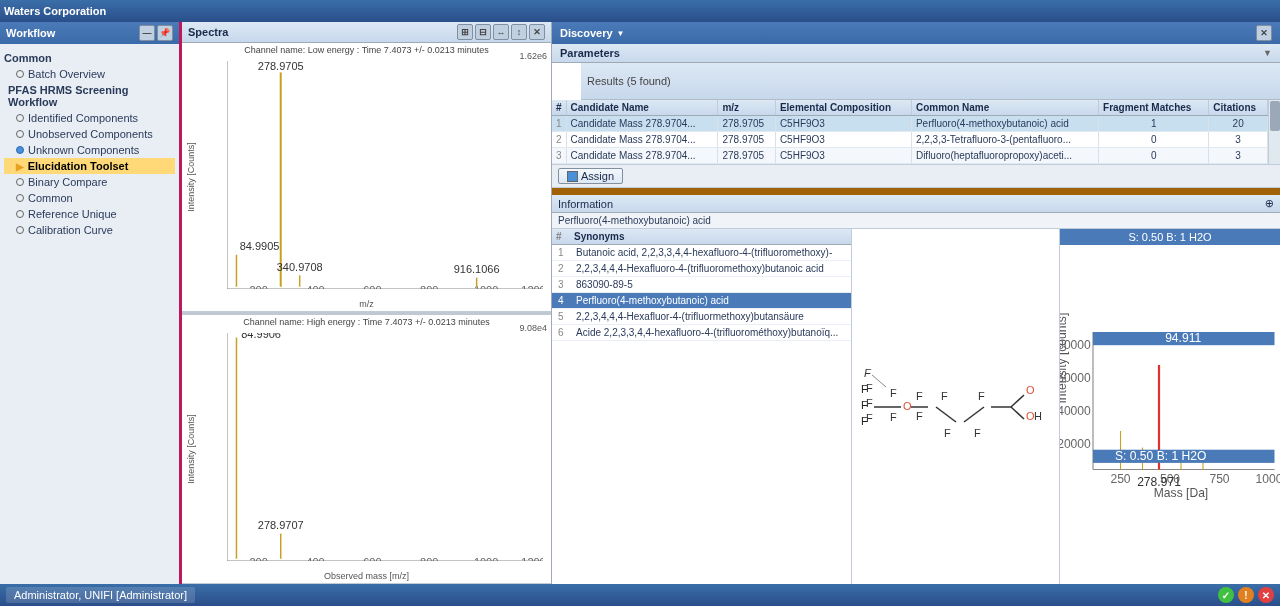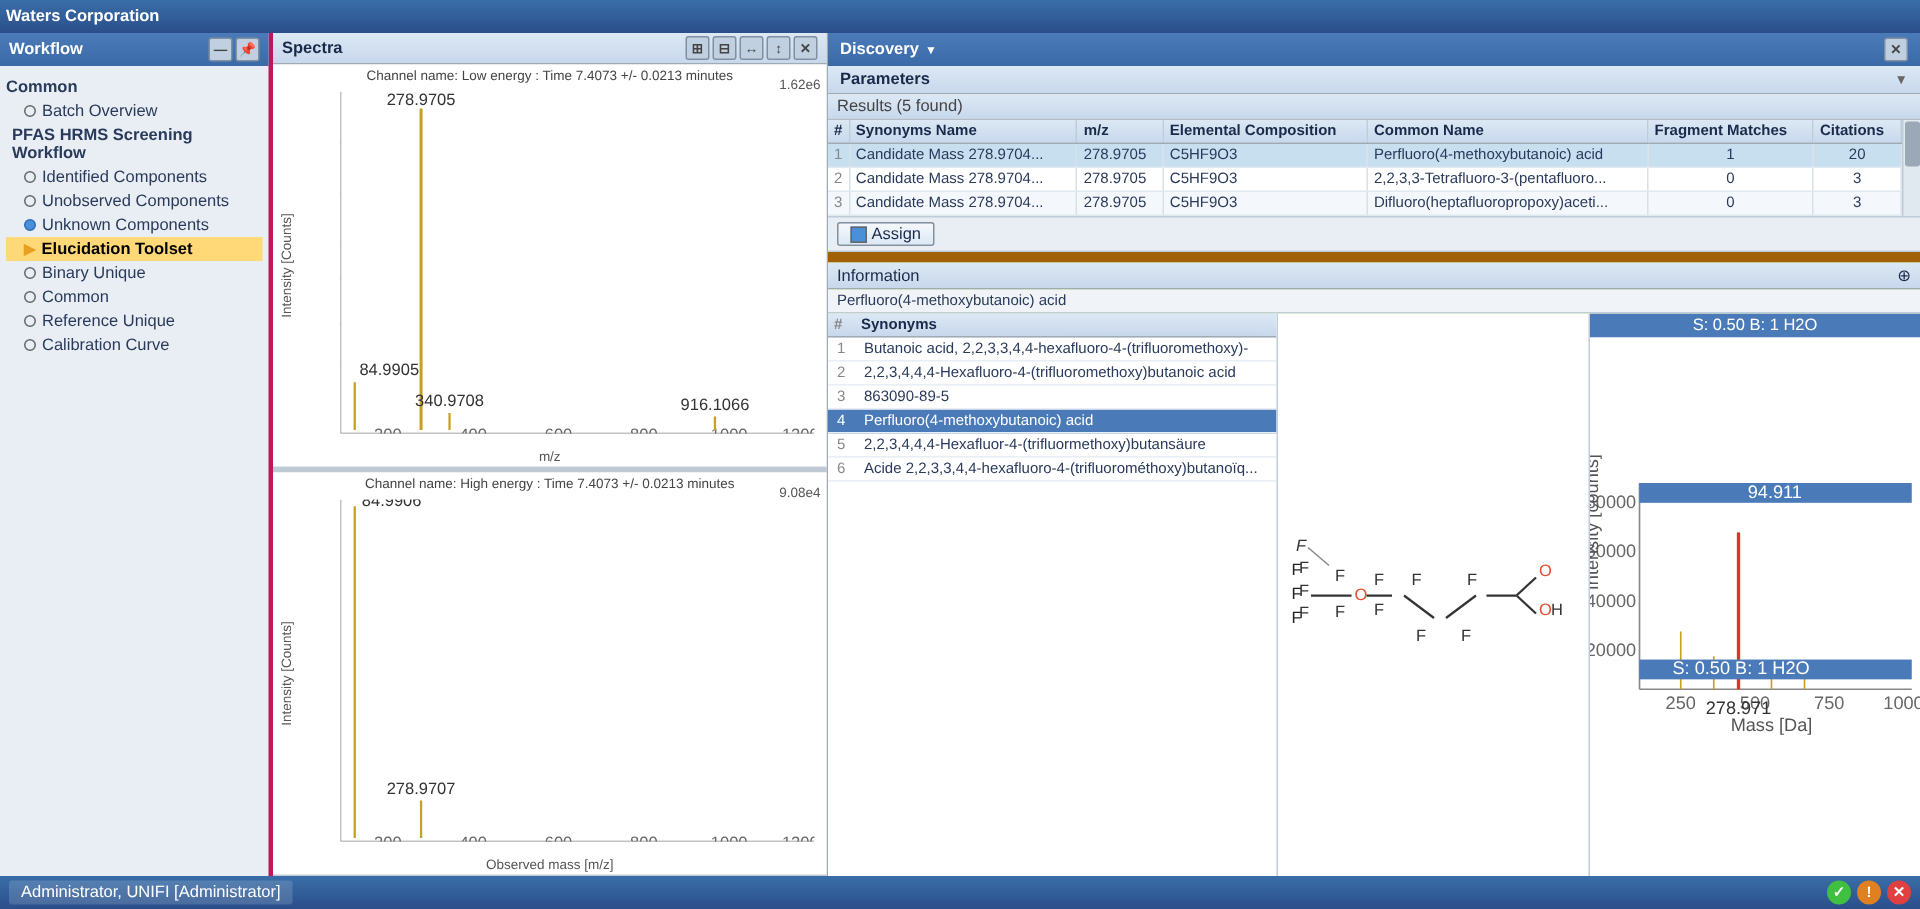--- a/index.html
+++ b/index.html
@@ -42,21 +42,21 @@
     .right-panel-header { background: linear-gradient(to bottom, #4a7ab8, #3a6aa8); color: white; padding: 3px 8px; font-weight: bold; font-size: 11px; display: flex; align-items: center; justify-content: space-between; }
     .right-panel-header-title { display: flex; align-items: center; gap: 4px; text-align: right; }
     .dropdown-arrow { font-size: 8px; }
 
     
     .parameters-bar { background: linear-gradient(to bottom, #dce8f4, #c8d8ec); padding: 3px 8px; font-size: 11px; color: #1a2a4a; border-bottom: 1px solid #a0aab4; display: flex; align-items: center; justify-content: space-between; gap: 28px; }
     .parameters-bar-title { font-weight: bold; }
 
     
     .results-section { background: white; flex: 0 0 auto; }
-    .results-header { background: linear-gradient(to bottom, #dce8f4, #c8d8ec); padding: 2px 6px; font-size: 11px; color: #444; border-bottom: 1px solid #b0bcc8; }
+    .results-header { background: linear-gradient(to bottom, #dce8f4, #c8d8ec); padding: 12px 6px; font-size: 11px; color: #444; border-bottom: 1px solid #b0bcc8; margin-left: 29px; }
     .results-table { width: 100%; border-collapse: collapse; }
     .results-table th { background: linear-gradient(to bottom, #dce8f4, #c8d8ec); padding: 2px 4px; text-align: left; border-right: 1px solid #c0ccd8; border-bottom: 1px solid #a0aab4; font-size: 10px; color: #1a2a4a; font-weight: bold; }
     .results-table td { padding: 2px 4px; border-right: 1px solid #d8e0e8; border-bottom: 1px solid #e0e8f0; font-size: 10px; color: #2a3a5a; }
     .results-table tr:nth-child(odd) td { background: #f4f8fc; }
     .results-table tr:nth-child(even) td { background: white; }
     .results-table tr.selected td { background: #c8dff0; }
     .results-table .row-num { color: #888; width: 14px; }
     .results-table .section-header td { background: linear-gradient(to bottom, #dce8f4, #c8d8ec); font-weight: bold; padding: 1px 4px; }
 
     
@@ -141,21 +141,21 @@
         <span>Unknown Components</span>
       </div>
 
       <div class="workflow-item active">
         <span class="workflow-arrow">▶</span>
         <span>Elucidation Toolset</span>
       </div>
 
       <div class="workflow-item">
         <span class="workflow-radio"></span>
-        <span>Binary Unique</span>
+        <span>Binary Compare</span>
       </div>
 
       <div class="workflow-item">
         <span class="workflow-radio"></span>
         <span>Common</span>
       </div>
 
       <div class="workflow-item">
         <span class="workflow-radio"></span>
         <span>Reference Unique</span>
@@ -282,21 +282,21 @@
     <div class="results-section">
       <div class="results-header">
         <span>Results (5 found)</span>
       </div>
       <div style="display:flex;">
         <div style="flex:1;overflow:auto;">
           <table class="results-table">
             <thead>
               <tr>
                 <th>#</th>
-                <th>Synonyms Name</th>
+                <th>Candidate Name</th>
                 <th>m/z</th>
                 <th>Elemental Composition</th>
                 <th>Common Name</th>
                 <th>Fragment Matches</th>
                 <th>Citations</th>
               </tr>
             </thead>
             <tbody id="results-tbody">
                 <tr class="selected">
     <td class="row-num">1</td>

